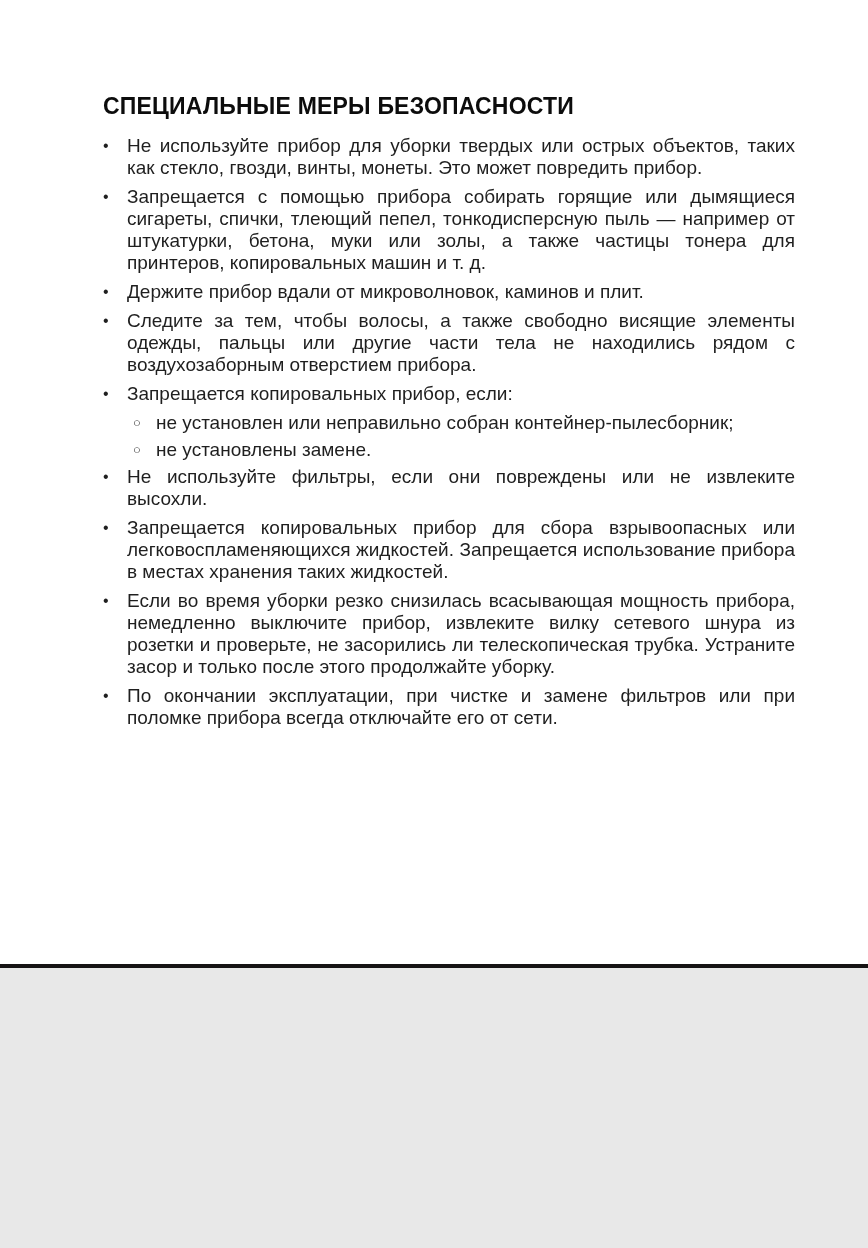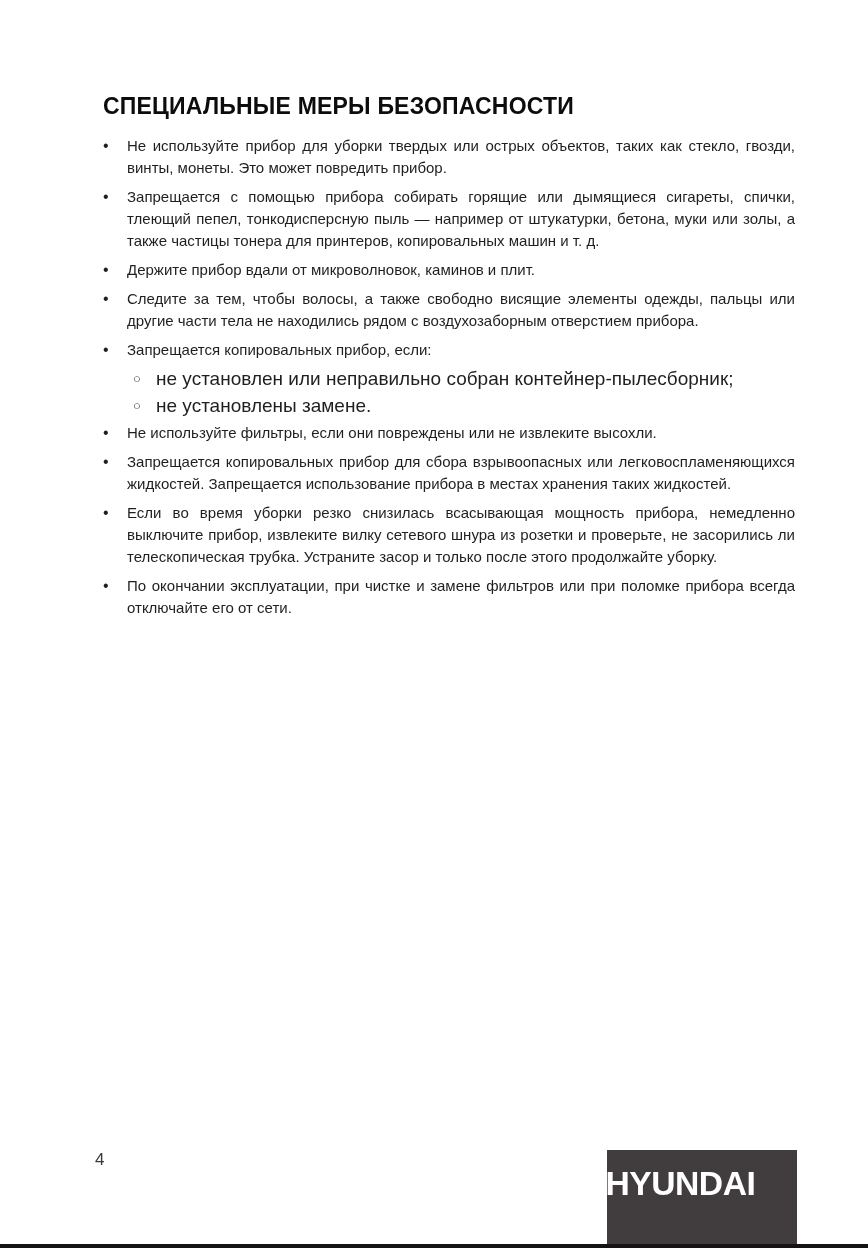--- a/index.html
+++ b/index.html
@@ -1,19 +1,19 @@
 <!DOCTYPE html>
 <html lang="ru"><head>
 <meta charset="utf-8">
 <style>
   html, body { margin: 0; padding: 0; background: #e8e8e8; }
   .page {
     position: relative;
     width: 868px;
-    height: 1248px;
+    height: 968px;
     margin: 0 auto;
     background: #ffffff;
     font-family: "Liberation Sans", "DejaVu Sans", sans-serif;
     color: #1f1f1f;
     overflow: hidden;
     box-sizing: border-box;
   }
   .content {
     position: absolute;
     left: 103px;
@@ -36,21 +36,21 @@
   }
   .bullet-marker {
     flex: 0 0 24px;
     font-size: 16px;
     line-height: 22px;
     color: #1f1f1f;
   }
   .bullet-text {
     flex: 1 1 auto;
     margin: 0;
-    font-size: 15px;
+    font-size: 19px;
     line-height: 22px;
     text-align: justify;
   }
   .sub-list { margin: 2px 0 0 0; padding: 0; }
   .sub-bullet-item {
     display: flex;
     align-items: flex-start;
     margin: 0 0 5px 0;
     padding-left: 30px;
   }

